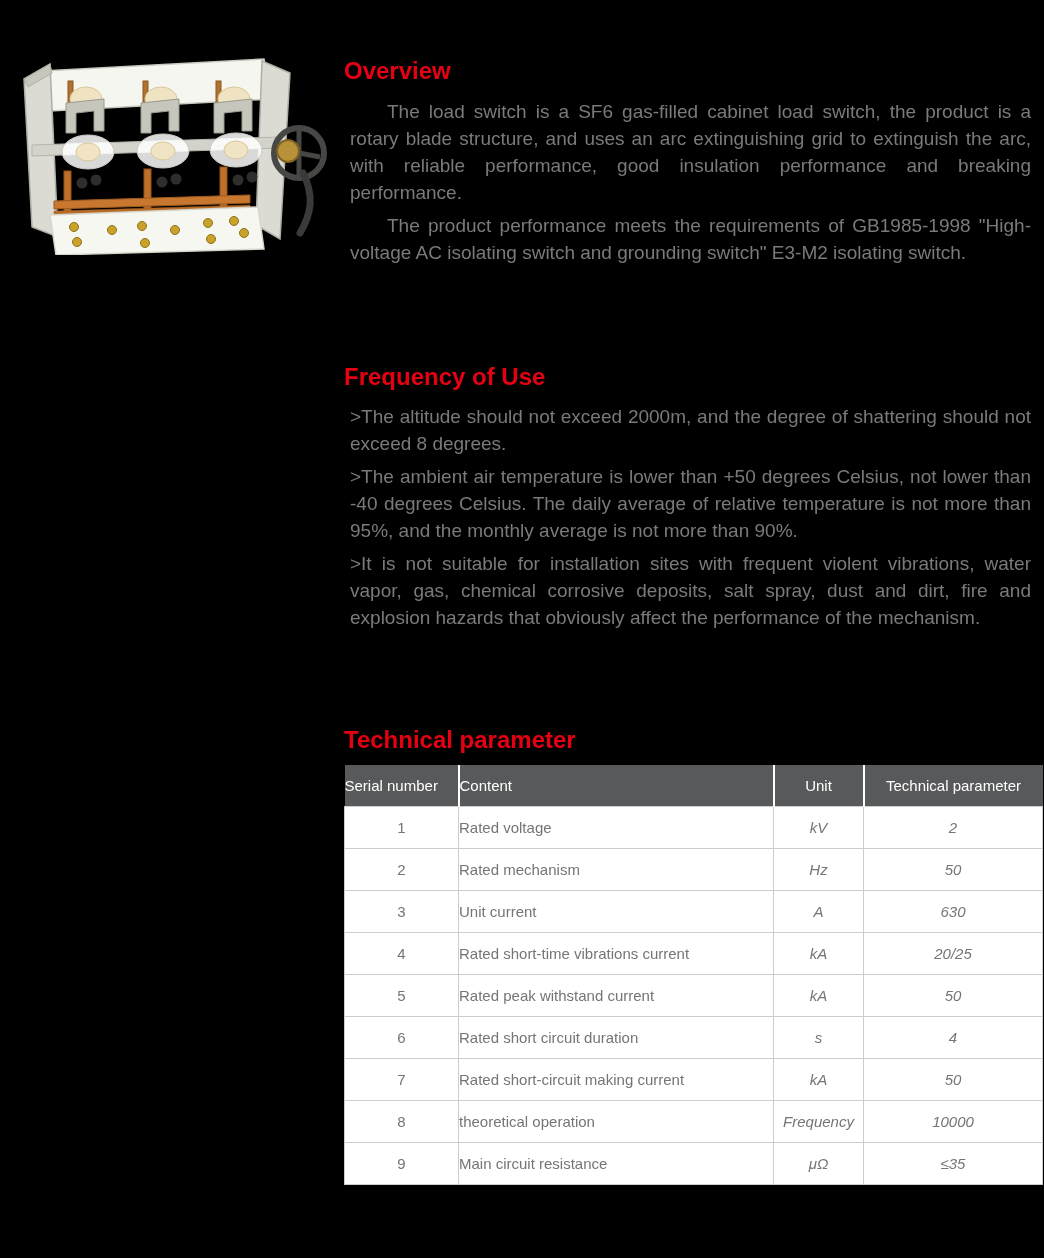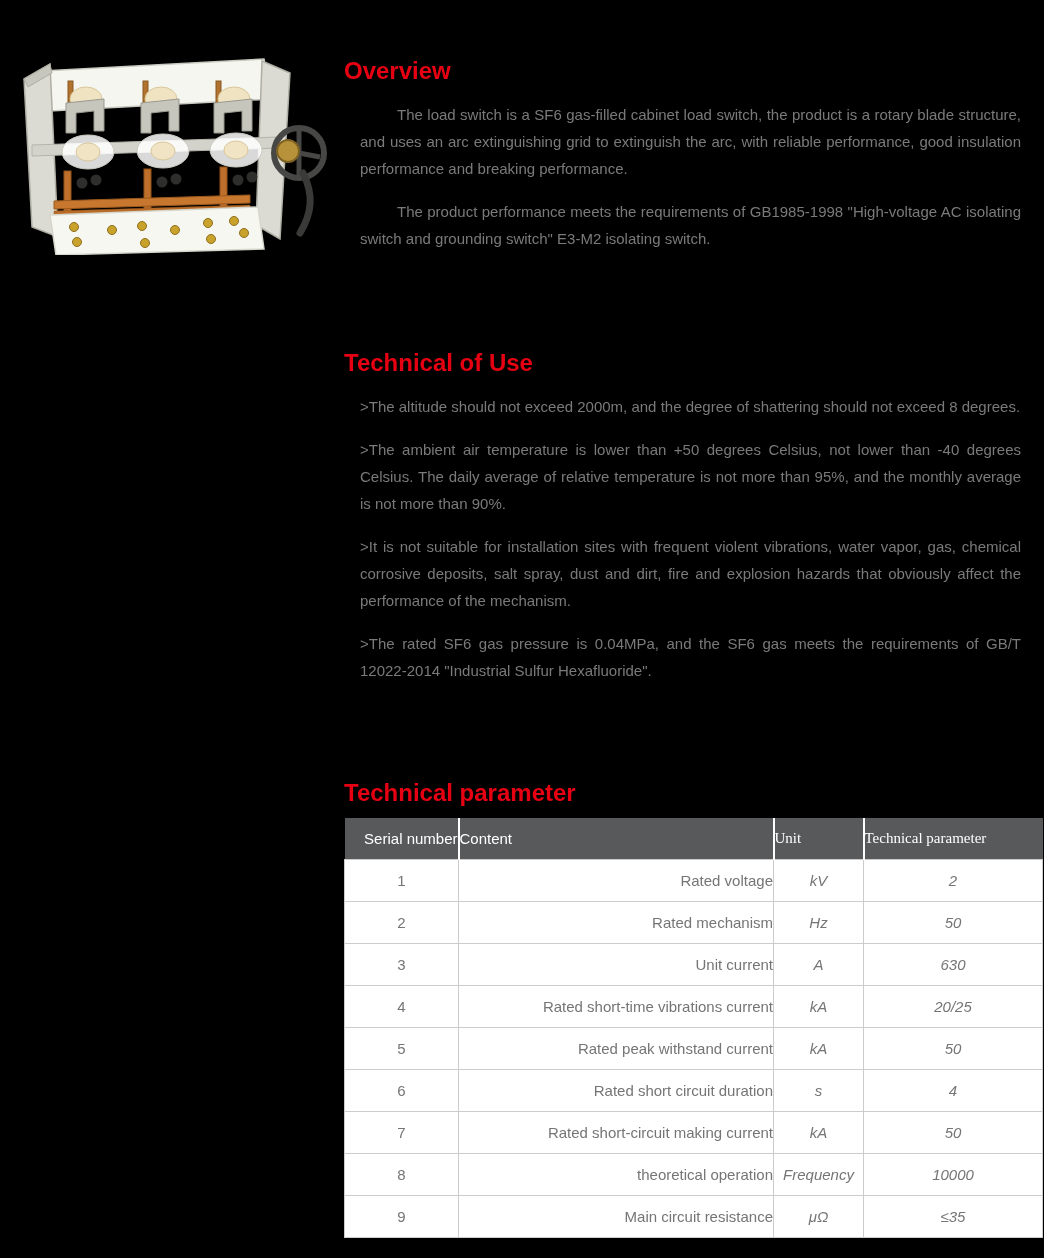--- a/index.html
+++ b/index.html
@@ -40,24 +40,24 @@
     font-weight: bold;
     line-height: 28px;
     margin: 0;
   }
   #overview-title   { margin-top: 57px; }
   #conditions-title { margin-top: 97px; }
   #technical-title  { margin-top: 95px; }
 
   .body-text {
     color: #7a7a7a;
-    font-size: 15px;
+    font-size: 19px;
     line-height: 27px;
     text-align: justify;
-    margin: 16px;
+    margin: 6px;
   }
   .overview-wrap { margin-top: 13px; }
   .overview-p { text-indent: 37px; }
   .conditions-wrap { margin-top: 12px; }
   .cond-p { text-indent: 0; }
 
   
   table.tech-table {
     margin-top: 11px;
     width: 693px;
@@ -79,25 +79,25 @@
     padding: 0;
     font-size: 15px;
     color: #757575;
     border: 1px solid #cccccc;
     background: #ffffff;
   }
   .col-serial  { width: 113px; }
   .col-content { width: 313px; }
   .col-unit    { width: 88px;  }
   .col-param   { width: 178px; }
-  th.col-serial  { text-align: right; padding-left: 8px; margin-top: 40px; }
+  th.col-serial  { text-align: left; padding-left: 8px; margin-top: 40px; }
   th.col-content { text-align: left; padding-left: 10px; }
-  th.col-unit, th.col-param { text-align: left; font-family: Liberation Serif, serif; }
+  th.col-unit, th.col-param { text-align: center; }
   td.col-serial  { text-align: center; }
-  td.col-content { text-align: right; padding-left: 10px; }
+  td.col-content { text-align: left; padding-left: 10px; }
   td.col-unit, td.col-param { text-align: center; font-style: italic; }
 </style>
 </head>
 <body>
 
 <div class="page">
 
   <div class="product-image">
     <svg viewBox="0 0 320 202" width="320" height="202" xmlns="http://www.w3.org/2000/svg">
 
@@ -170,26 +170,25 @@
   </div>
 
   <div class="content">
 
     <h2 class="sec-title" id="overview-title">Overview</h2>
     <div class="overview-wrap" id="overview-paragraphs">
         <p class="body-text overview-p">The load switch is a SF6 gas-filled cabinet load switch, the product is a rotary blade structure, and uses an arc extinguishing grid to extinguish the arc, with reliable performance, good insulation performance and breaking performance.</p>
         <p class="body-text overview-p">The product performance meets the requirements of GB1985-1998 "High-voltage AC isolating switch and grounding switch" E3-M2 isolating switch.</p>
       </div>
 
-    <h2 class="sec-title" id="conditions-title">Technical of Use</h2>
+    <h2 class="sec-title" id="conditions-title">Frequency of Use</h2>
     <div class="conditions-wrap" id="conditions-items">
         <p class="body-text cond-p">&gt;The altitude should not exceed 2000m, and the degree of shattering should not exceed 8 degrees.</p>
         <p class="body-text cond-p">&gt;The ambient air temperature is lower than +50 degrees Celsius, not lower than -40 degrees Celsius. The daily average of relative temperature is not more than 95%, and the monthly average is not more than 90%.</p>
         <p class="body-text cond-p">&gt;It is not suitable for installation sites with frequent violent vibrations, water vapor, gas, chemical corrosive deposits, salt spray, dust and dirt, fire and explosion hazards that obviously affect the performance of the mechanism.</p>
-        <p class="body-text cond-p">&gt;The rated SF6 gas pressure is 0.04MPa, and the SF6 gas meets the requirements of GB/T 12022-2014 "Industrial Sulfur Hexafluoride".</p>
       </div>
 
     <h2 class="sec-title" id="technical-title">Technical parameter</h2>
 
     <table class="tech-table">
       <thead>
         <tr>
           <th class="col-serial">Serial number</th>
           <th class="col-content">Content</th>
           <th class="col-unit">Unit</th>

